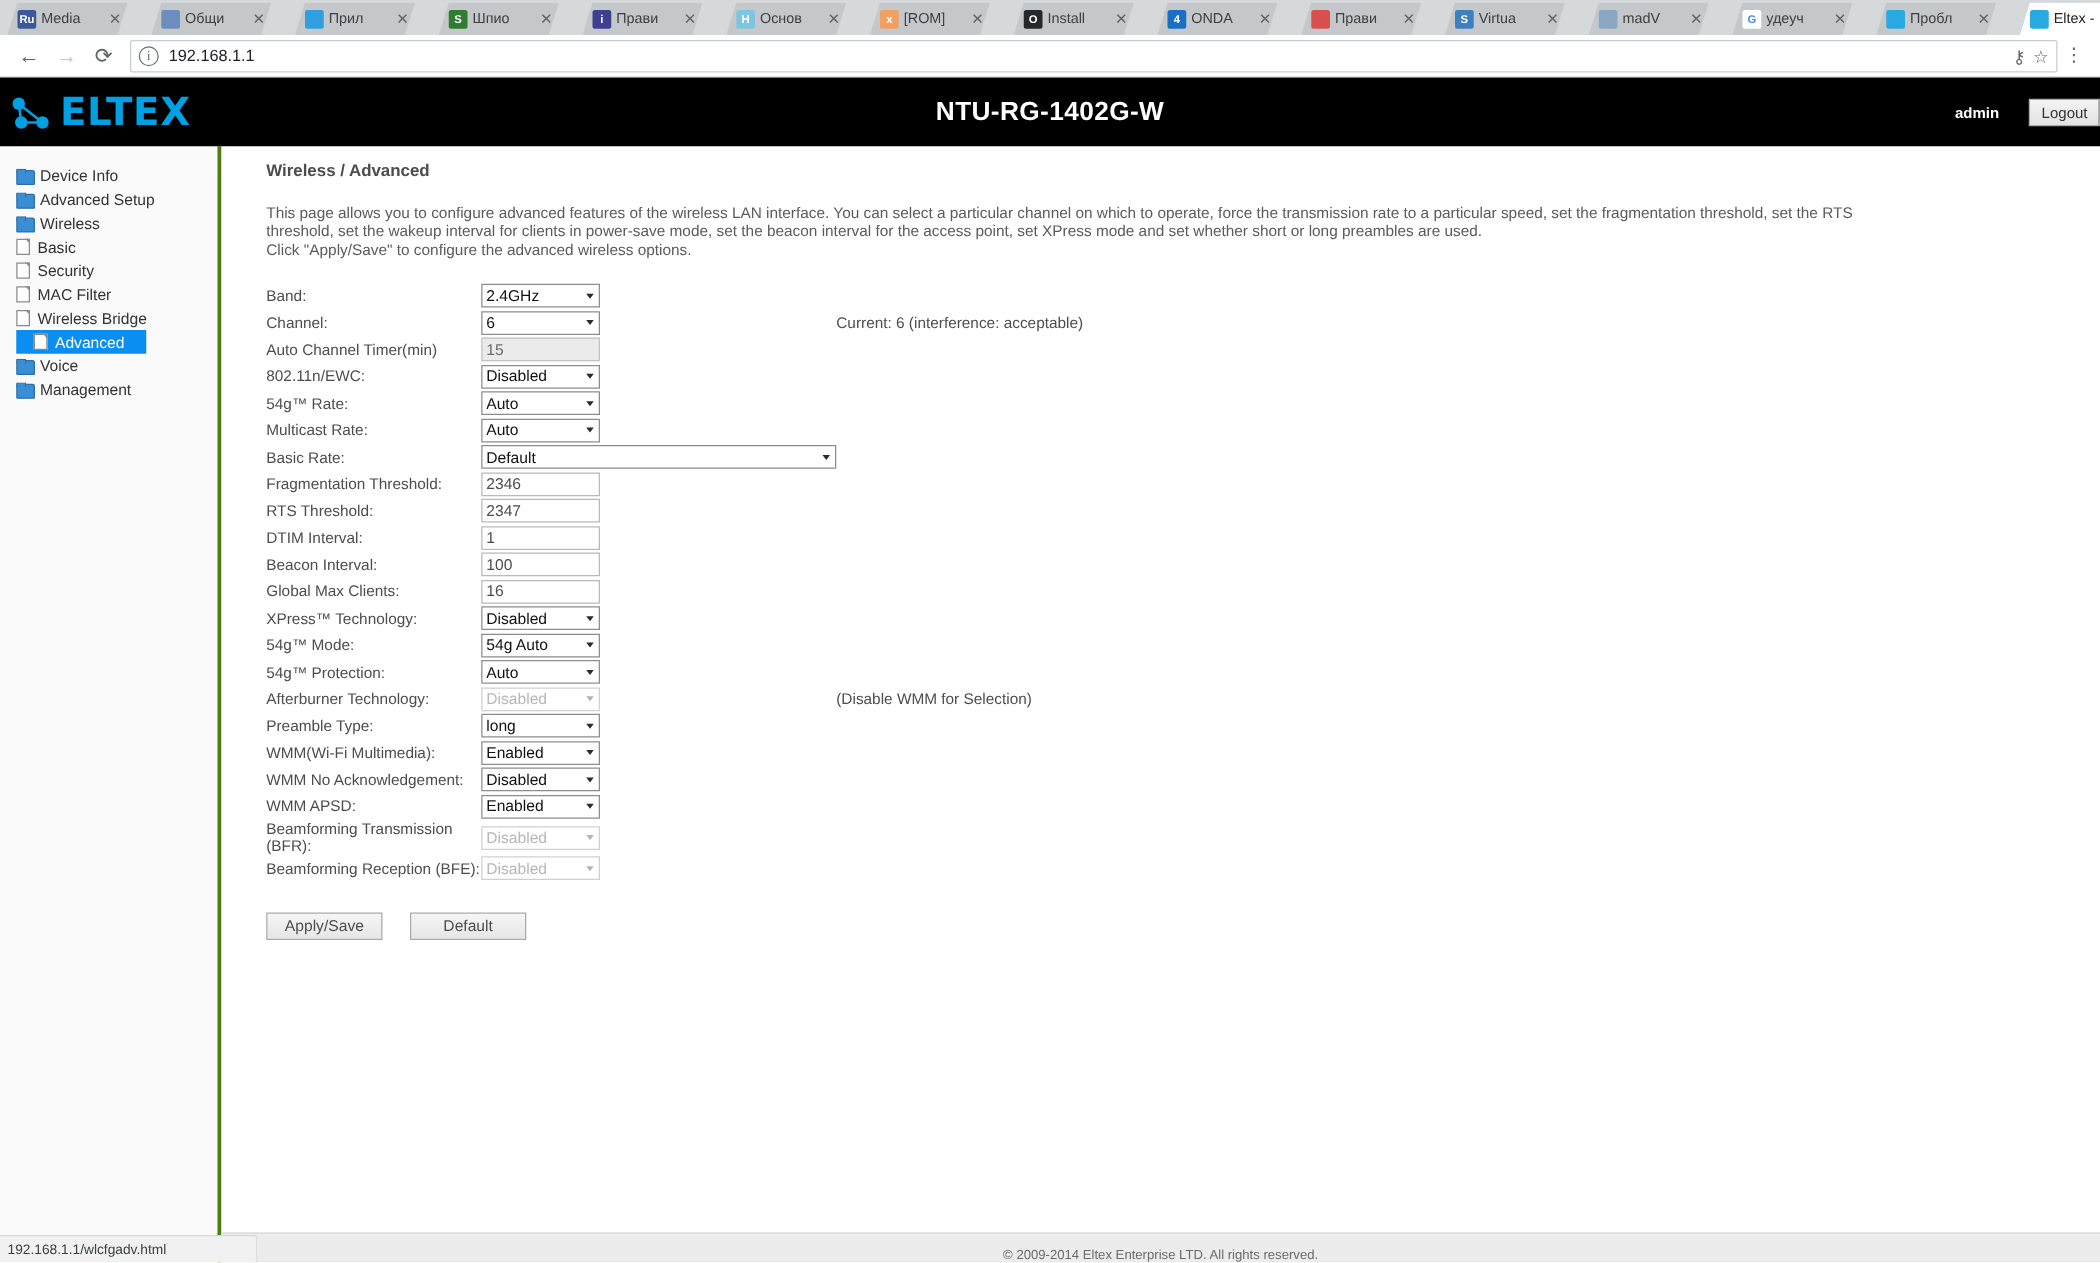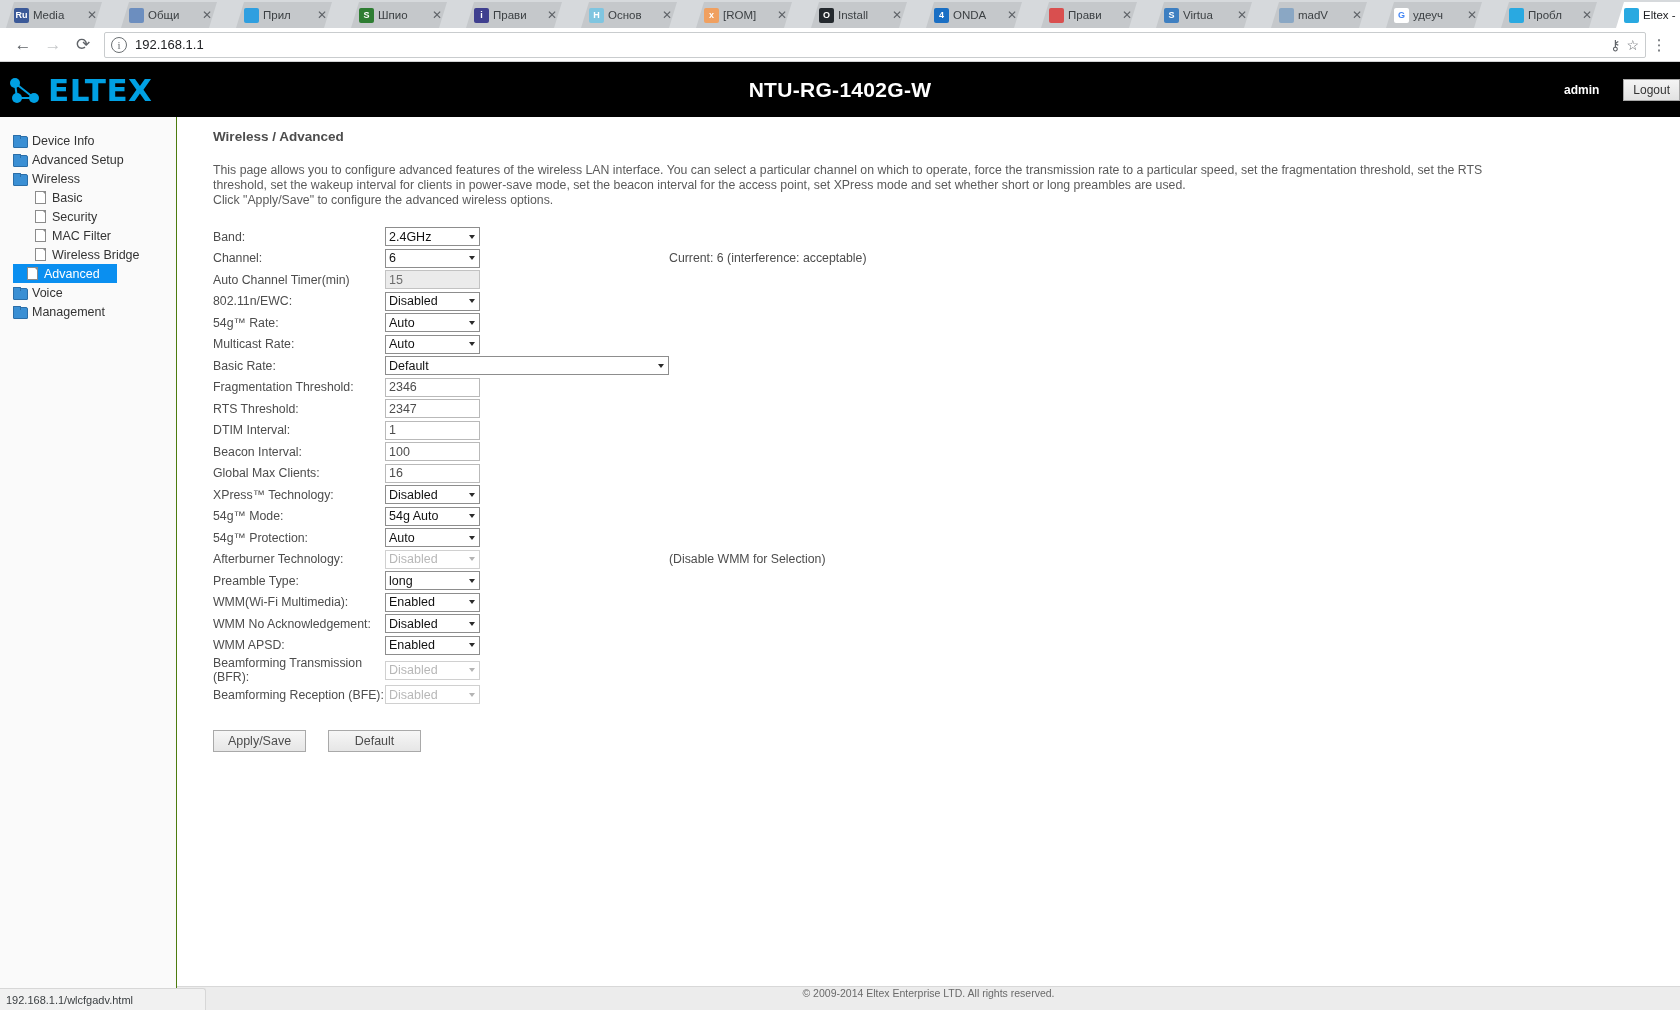--- a/index.html
+++ b/index.html
@@ -190,34 +190,34 @@
     cursor: pointer;
     font-family: "Liberation Sans", sans-serif;
   }
 
   .body-wrap { display: flex; height: 893px; }
 
   .sidebar {
     width: 177px;
     flex: 0 0 177px;
     background: #fafafa;
-    border-right: 1px solid #4d7c0f;
+    border-right: 3px solid #4d7c0f;
     padding-top: 14px;
   }
   .navitem {
     display: flex; align-items: center;
     gap: 6px;
     height: 19px;
     font-size: 12.5px;
     color: #333;
     padding-left: 13px;
     cursor: pointer;
     white-space: nowrap;
   }
-  .navitem.sub { padding-left: 35px; }
+  .navitem.sub { padding-left: 13px; }
   .navitem.selected {
     background: #0a8ff0;
     color: #ffffff;
     width: 104px;
     margin-left: 13px;
     padding-left: 14px;
   }
   .navitem.sub.selected { padding-left: 14px; }
 
   .ico-folder {
@@ -350,21 +350,21 @@
     cursor: pointer;
     padding: 0 10px;
   }
 
   .footer {
     position: absolute;
     left: 177px; right: 0; bottom: 0;
     height: 24px;
     background: #ececec;
     border-top: 1px solid #d8d8d8;
-    display: flex; align-items: flex-start; justify-content: center;
+    display: flex; align-items: flex-end; justify-content: center;
     font-size: 10.5px;
     color: #6a6a6a;
   }
   .statusbar {
     position: absolute;
     left: 0; bottom: 0;
     height: 22px;
     min-width: 206px;
     background: #f1f1f1;
     border: 1px solid #d7d7d7;

